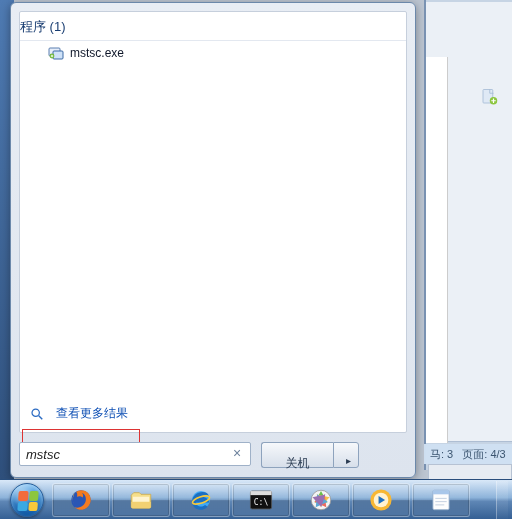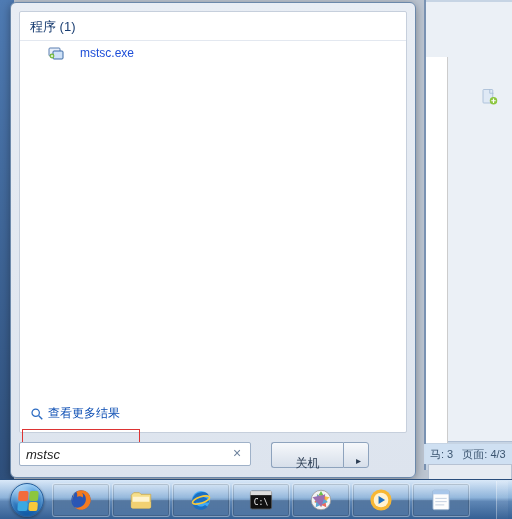--- a/index.html
+++ b/index.html
@@ -14,29 +14,29 @@
   .bg-status { position: absolute; left: 424px; top: 444px; width: 200px; height: 20px; background: #cfe0f2; color: #3b5570; font-size: 11px; line-height: 20px; white-space: nowrap; padding-left: 6px; }
   .bg-status span { margin-right: 6px; text-align: right; }
   .bg-scroll { position: absolute; left: 428px; top: 464px; width: 84px; height: 16px; background: #e7ecf2; border: 1px solid #b6c2d3; }
 
   
   .left-strip { position: absolute; left: 0; top: 0; width: 14px; height: 480px; background: linear-gradient(#4f7bb3,#2f507c); }
 
   
   .start-panel { position: absolute; left: 10px; top: 2px; width: 406px; height: 476px; background: linear-gradient(180deg,#e8edf4 0,#dde4ee 100%); border: 1px solid #6b88aa; border-radius: 6px; box-shadow: 0 2px 10px rgba(0,0,0,.35); }
   .results { position: absolute; left: 8px; top: 8px; width: 388px; height: 422px; background: #fff; border: 1px solid #c6cfdc; border-radius: 2px; }
-  .group-header { padding: 6px 10px 4px; color: #1a3e72; font-size: 13px; border-bottom: 1px solid #e3e8f0; }
-  .result-item { display: flex; align-items: center; gap: 16px; padding: 4px 20px 4px 28px; color: #1d4ed8; cursor: default; }
+  .group-header { padding: 6px 0 4px; color: #1a3e72; font-size: 13px; border-bottom: 1px solid #e3e8f0; }
+  .result-item { display: flex; align-items: center; gap: 6px; padding: 4px 20px 4px 28px; color: #0f172a; cursor: default; }
   .result-item .ico { width: 16px; height: 16px; display: inline-flex; }
   .results-spacer { flex: 1; }
   .results-inner { display: flex; flex-direction: column; height: 100%; }
-  .see-more { display: flex; align-items: center; gap: 4px; padding: 8px 10px 10px; color: #0b4db3; }
+  .see-more { display: flex; align-items: center; gap: 12px; padding: 8px 10px 10px; color: #0b4db3; }
   .see-more .mag { width: 14px; height: 14px; }
 
-  .bottom-row { position: absolute; left: 8px; bottom: 8px; width: 324px; height: 30px; display: flex; align-items: center; gap: 20px; }
+  .bottom-row { position: absolute; left: 8px; bottom: 8px; width: 324px; height: 30px; display: flex; align-items: center; gap: 10px; }
   .red-box { position: absolute; left: 3px; bottom: 4px; width: 118px; height: 36px; border: 1px solid #d33; pointer-events: none; }
   .search-wrap { position: relative; width: 232px; height: 24px; }
   .search-input { width: 232px; height: 24px; border: 1px solid #9fb1c8; border-radius: 2px; padding: 2px 22px 2px 6px; font-size: 13px; font-style: italic; color: #222; outline: none; background: #fff; }
   .clear-x { position: absolute; right: 6px; top: 3px; width: 16px; height: 16px; color: #6d829d; font-size: 14px; text-align: center; line-height: 16px; cursor: pointer; }
   .shutdown { display: flex; height: 24px; margin-left: auto; }
   .shutdown button { height: 24px; background: linear-gradient(#f6f8fb,#d7dfea); border: 1px solid #8ea3bd; color: #2b3c52; font-size: 12px; cursor: pointer; padding: 12px; }
   .shutdown .main { width: 72px; border-radius: 3px 0 0 3px; border-right: 0; }
   .shutdown .arrow { width: 22px; border-radius: 0 3px 3px 0; font-size: 10px; }
 
   

